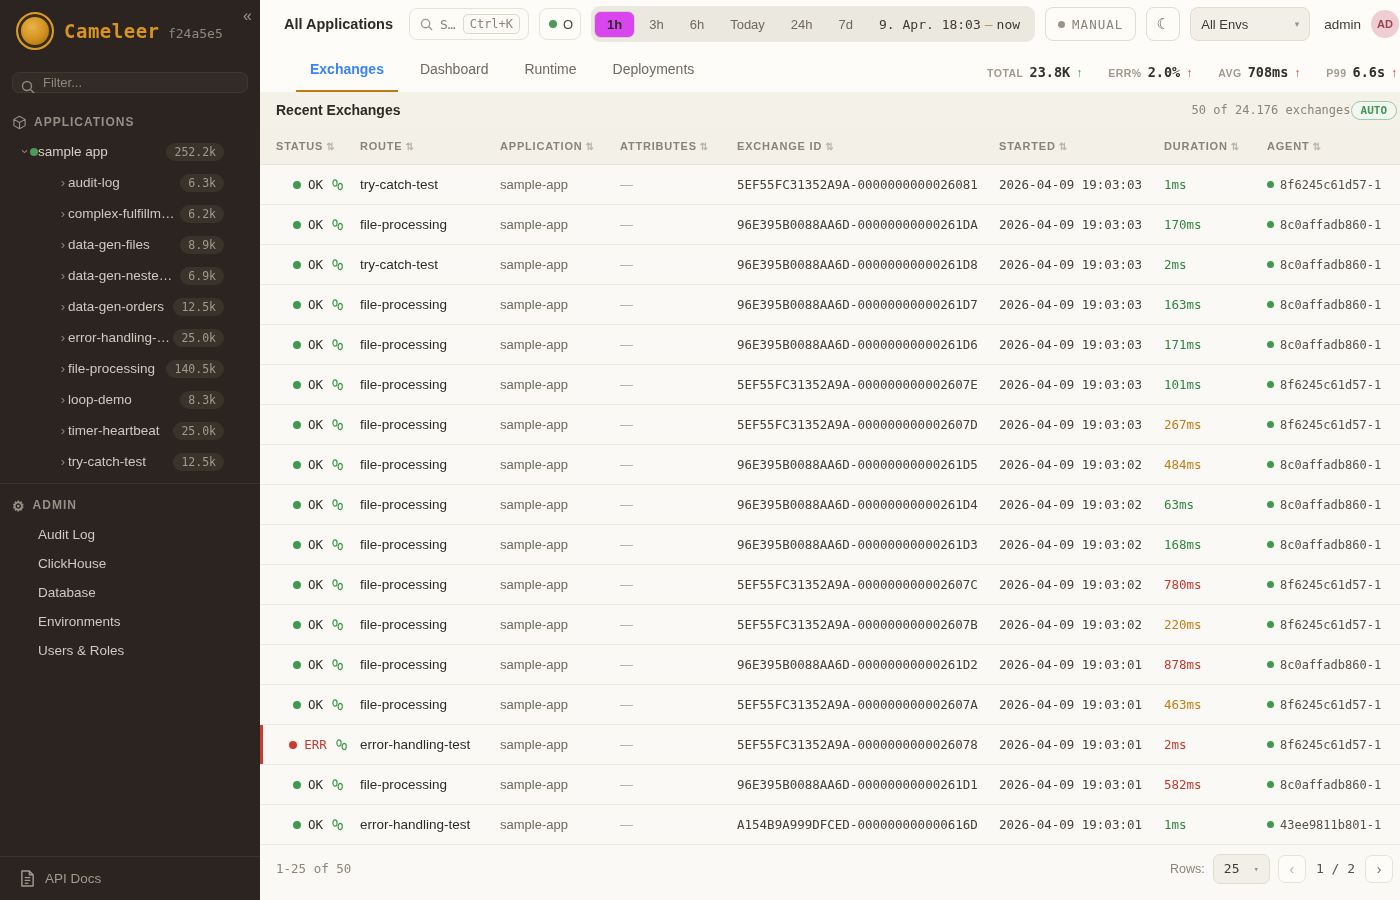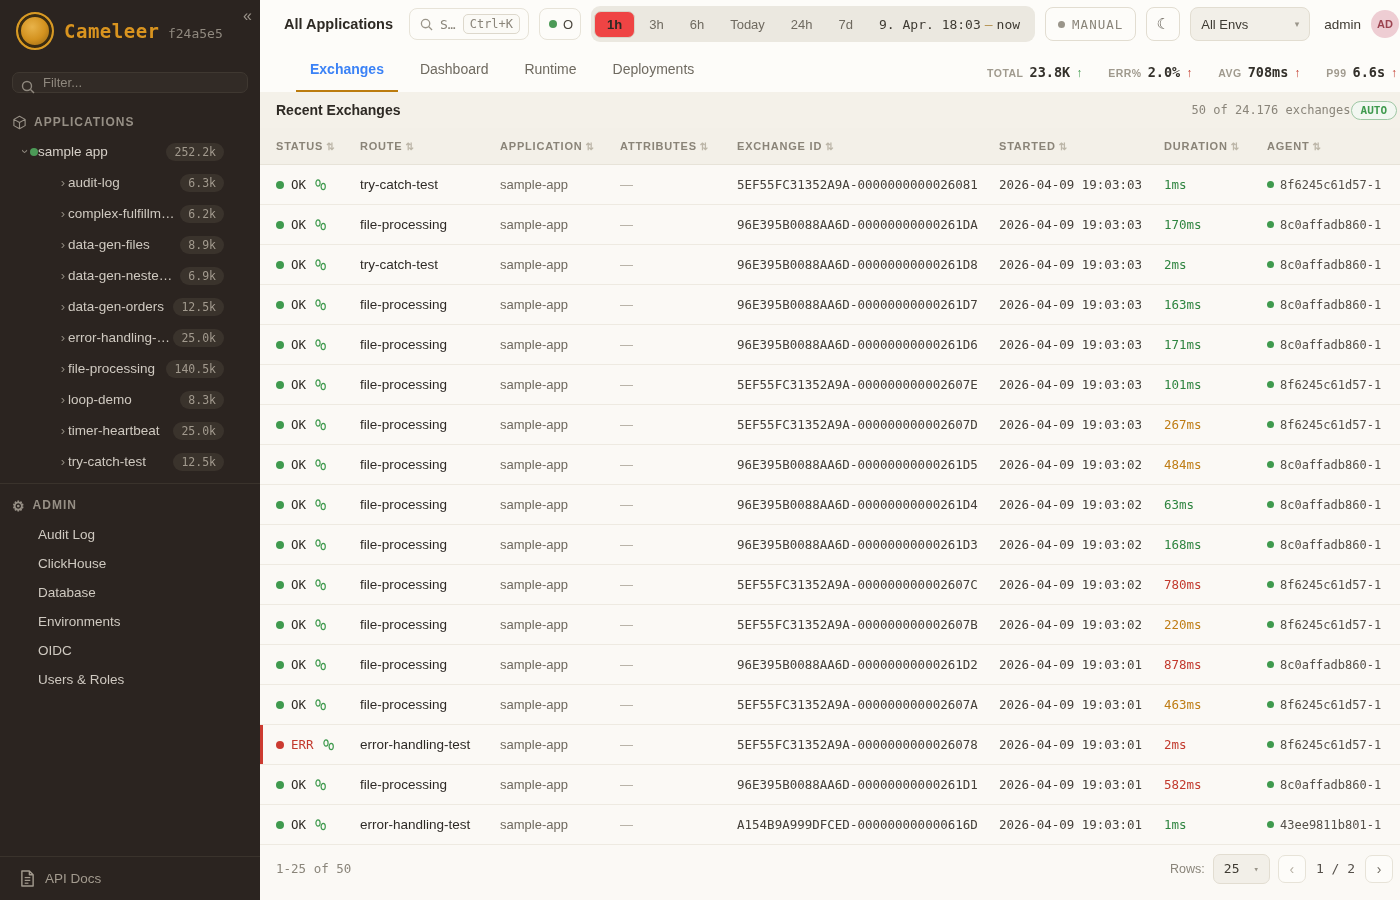--- a/index.html
+++ b/index.html
@@ -36,21 +36,21 @@
   
   .main { flex:1 1 auto; display:flex; flex-direction:column; position:relative; background:#fbf9f5; }
   .topbar { height:48px; background:#fdfcf9; display:flex; align-items:center; gap:10px; padding:0 14px 0 24px; flex:0 0 48px; }
   .scope-title { font-size:14.5px; font-weight:bold; color:#2e2a24; margin-right:6px; white-space:nowrap; }
   .searchbox { display:flex; align-items:center; gap:7px; border:1px solid #e7e3d8; border-radius:8px; height:32px; padding:0 8px 0 10px; background:#fdfcf9; cursor:text; }
   .search-text { color:#8a857a; font-size:13px; }
   .kbd { font-family:"DejaVu Sans Mono", monospace; font-size:12px; color:#8a857a; border:1px solid #ddd8cc; border-radius:5px; padding:2px 6px; background:#fbfaf6; }
   .status-pill { display:flex; align-items:center; gap:6px; border:1px solid #e7e3d8; border-radius:8px; height:32px; padding:0 9px; max-width:42px; overflow:hidden; white-space:nowrap; color:#4a453c; font-size:13px; }
   .seg-wrap { display:flex; align-items:center; background:#ebe8e0; border-radius:9px; padding:3px; height:36px; gap:2px; }
   .seg { border:none; background:transparent; font-size:13px; color:#6f6a60; padding:5px 12px; border-radius:7px; cursor:pointer; font-family:"Liberation Sans", sans-serif; white-space:nowrap; }
-  .seg.active { background:#ef4444; border:1px solid #d9d4c8; font-weight:bold; color:#2e2a24; }
+  .seg.active { background:#d946ef; border:1px solid #d9d4c8; font-weight:bold; color:#2e2a24; }
   .seg-date { font-family:"DejaVu Sans Mono", monospace; font-size:13px; color:#3e3a32; padding:0 12px; white-space:nowrap; }
   .seg-date .sep { color:#b08d48; padding:0 4px; }
   .manual-btn { display:flex; align-items:center; gap:7px; border:1px solid #e2ddd1; border-radius:8px; background:#fdfcf9; height:34px; padding:0 12px; font-family:"DejaVu Sans Mono", monospace; font-size:12.5px; color:#8a857a; letter-spacing:1px; cursor:pointer; }
   .manual-dot { width:7px; height:7px; border-radius:50%; background:#9a958a; }
   .icon-btn { width:34px; height:34px; border:1px solid #e2ddd1; border-radius:8px; background:#fdfcf9; color:#6f6a60; font-size:15px; cursor:pointer; display:flex; align-items:center; justify-content:center; }
   .env-select { display:flex; align-items:center; justify-content:space-between; width:120px; border:1px solid #e2ddd1; border-radius:8px; background:#f2efe8; height:34px; padding:0 10px; font-size:13px; color:#3e3a32; cursor:pointer; }
   .env-caret { font-size:9px; color:#9a958a; }
   .user-name { font-size:13.5px; color:#3e3a32; margin-left:4px; white-space:nowrap; }
   .avatar { width:28px; height:28px; border-radius:50%; background:#eecdd3; color:#9c4450; font-size:11px; font-weight:bold; display:flex; align-items:center; justify-content:center; flex:0 0 28px; cursor:pointer; }
 
@@ -73,21 +73,21 @@
 
   .grid-cols { display:grid; grid-template-columns:84px 140px 120px 117px 262px 165px 103px 1fr; align-items:center; }
   .thead { height:37px; background:#f3f0e8; padding:0 0 0 16px; flex:0 0 37px; border-bottom:1px solid #e7e3d8; }
   .th { font-size:11px; font-weight:bold; letter-spacing:0.8px; color:#8a8478; white-space:nowrap; cursor:pointer; overflow:hidden; }
   .sort-glyph { font-size:10px; color:#bcb6a8; margin-left:3px; }
 
   .rows { flex:0 0 auto; }
   .exch-row { height:40px; padding:0 0 0 16px; border-bottom:1px solid #eeeae1; background:#fbf9f5; cursor:pointer; position:relative; }
   .exch-row.err { box-shadow:inset 3px 0 0 #cc3b30; }
   .cell { font-size:13px; overflow:hidden; white-space:nowrap; }
-  .c-status { display:flex; align-items:center; gap:7px; font-family:"DejaVu Sans Mono", monospace; font-size:12.5px; color:#2e2a24; }
+  .c-status { display:flex; align-items:center; gap:7px; font-family:"DejaVu Sans Mono", monospace; font-size:12.5px; color:#2e2a24;justify-content:center; }
   .c-status.err-text { color:#c2392c; }
   .sdot { width:8px; height:8px; border-radius:50%; flex:0 0 8px; }
   .sdot.ok { background:#3f9a4e; } .sdot.err { background:#cc3b30; }
   .c-route { color:#2e2a26; font-size:13.5px; }
   .c-app { color:#6e685e; }
   .c-attrs { color:#b0aa9e; }
   .c-id, .c-started { font-family:"DejaVu Sans Mono", monospace; font-size:12.5px; color:#45403a; }
   .c-duration { font-family:"DejaVu Sans Mono", monospace; font-size:12.5px; }
   .dur-green { color:#2f8540; } .dur-amber { color:#bf7d15; } .dur-red { color:#c2392c; }
   .c-agent { display:flex; align-items:center; gap:6px; font-family:"DejaVu Sans Mono", monospace; font-size:12px; color:#55504a; }
@@ -210,23 +210,20 @@
   </div>
 
   <div class="admin-item">
     <span>Database</span>
   </div>
 
   <div class="admin-item">
     <span>Environments</span>
   </div>
 
-  <div class="admin-item">
-    <span>OIDC</span>
-  </div>
 
   <div class="admin-item">
     <span>Users &amp; Roles</span>
   </div>
 </div>
   <div class="sb-spacer"></div>
   <div class="sb-foot">
     <svg width="15" height="17" viewBox="0 0 16 18">
         <path d="M2 1 H10 L14 5 V17 H2 Z M10 1 V5 H14" fill="none" stroke="#a29a8e" stroke-width="1.5" stroke-linejoin="round"></path>
         <line x1="5" y1="8" x2="11" y2="8" stroke="#a29a8e" stroke-width="1.3"></line>

